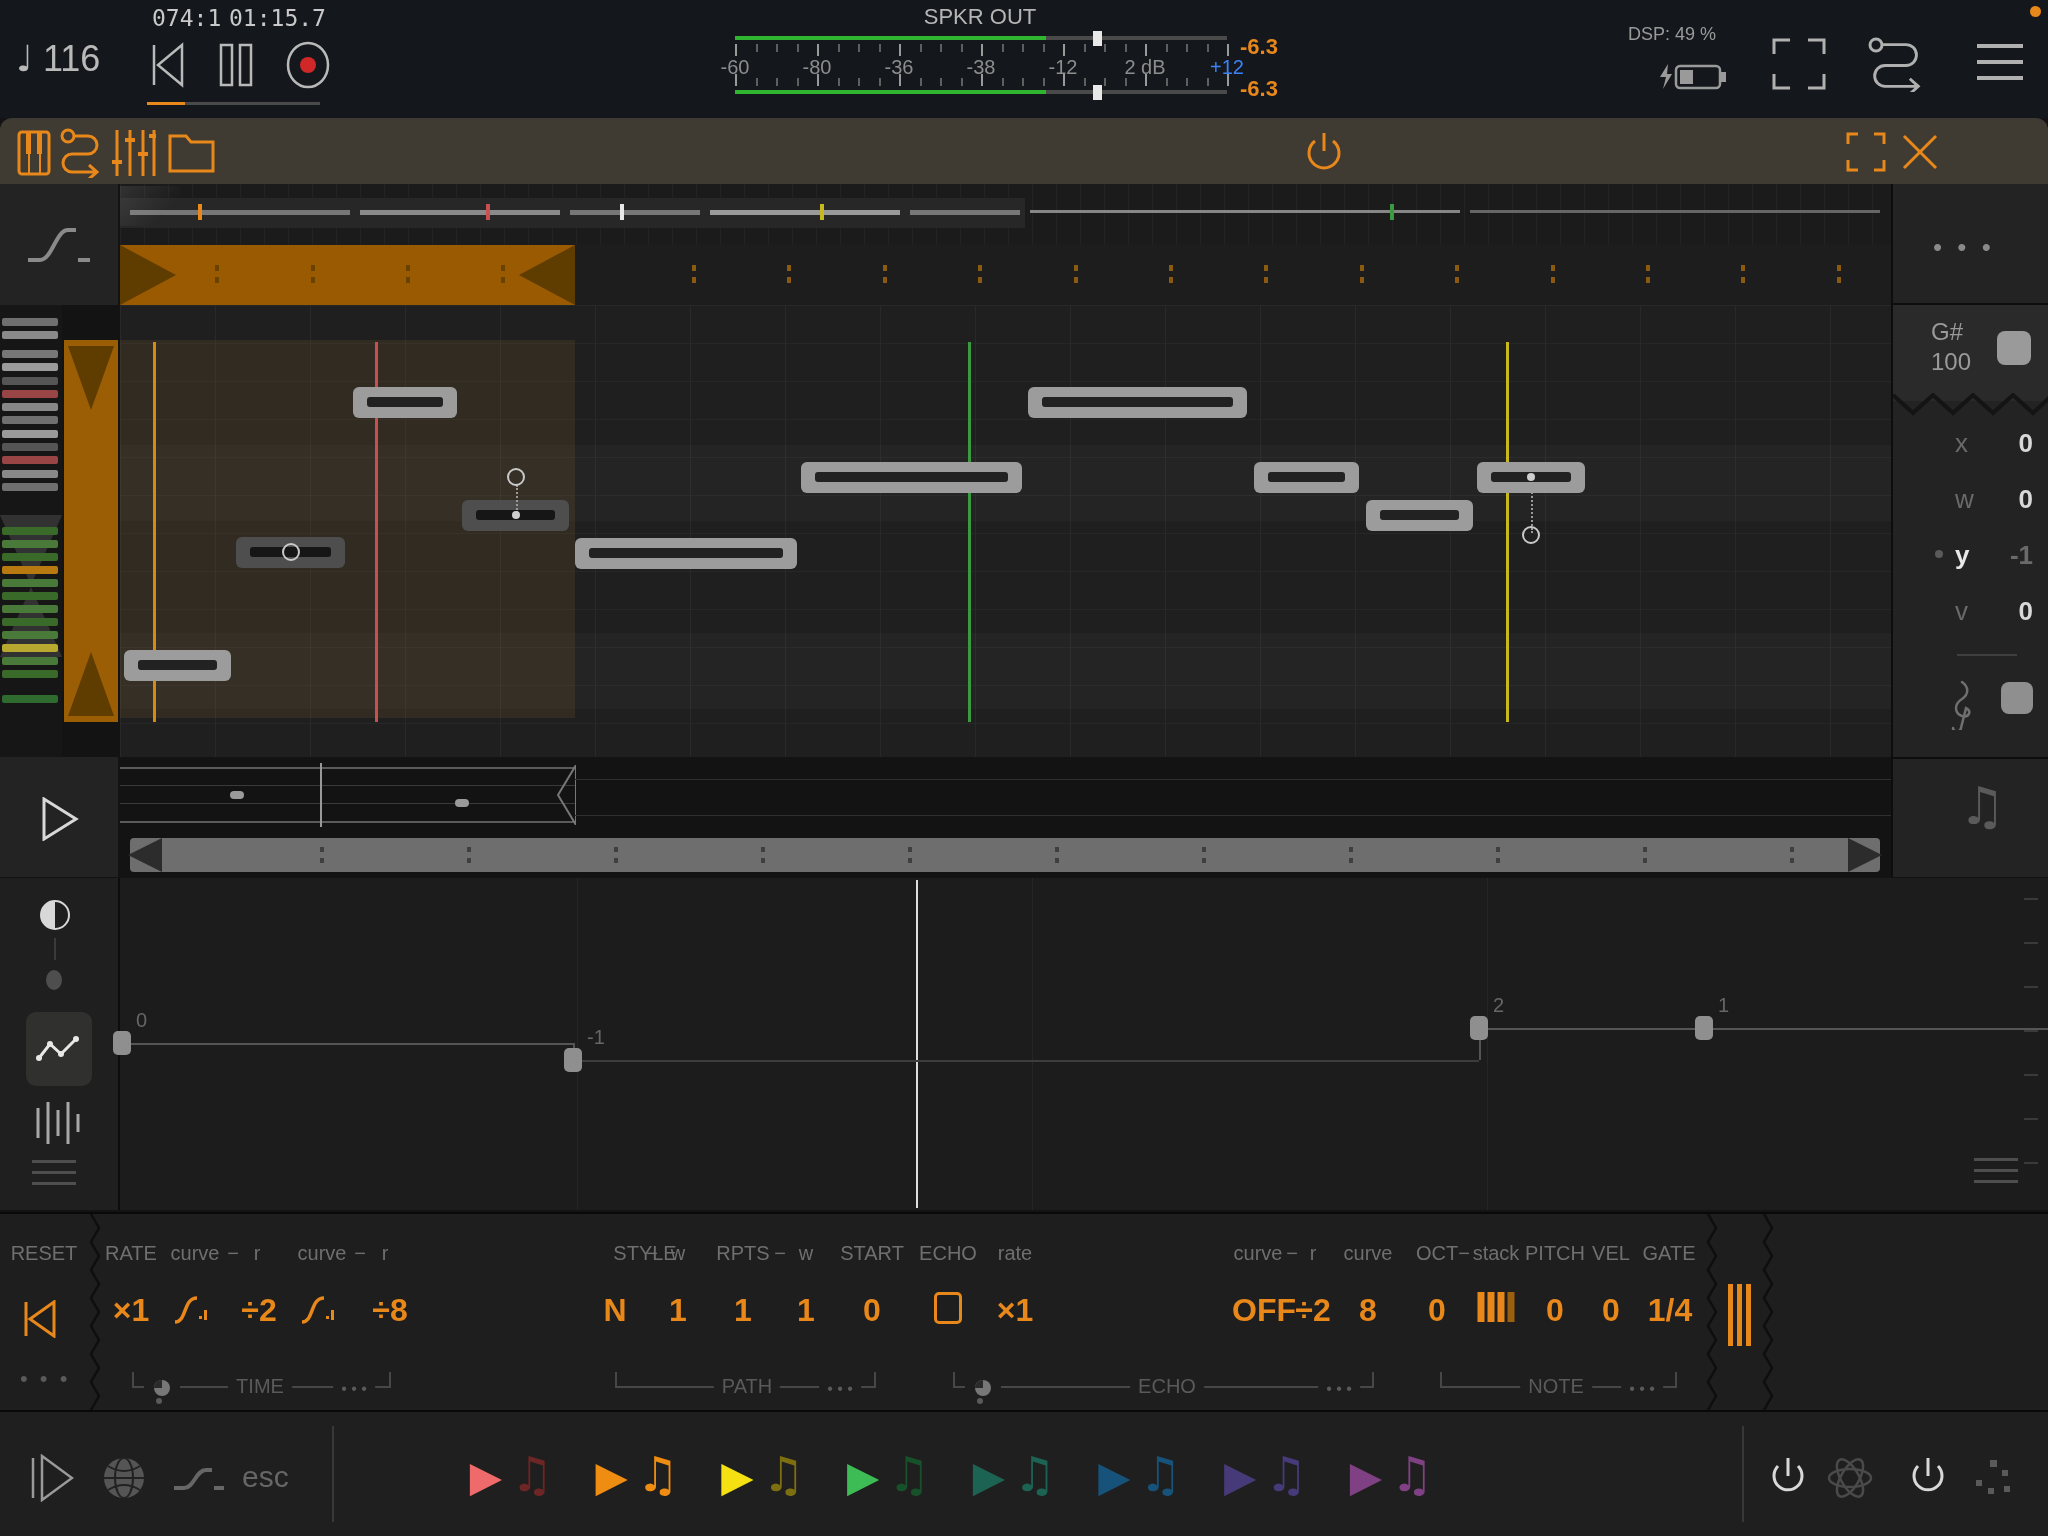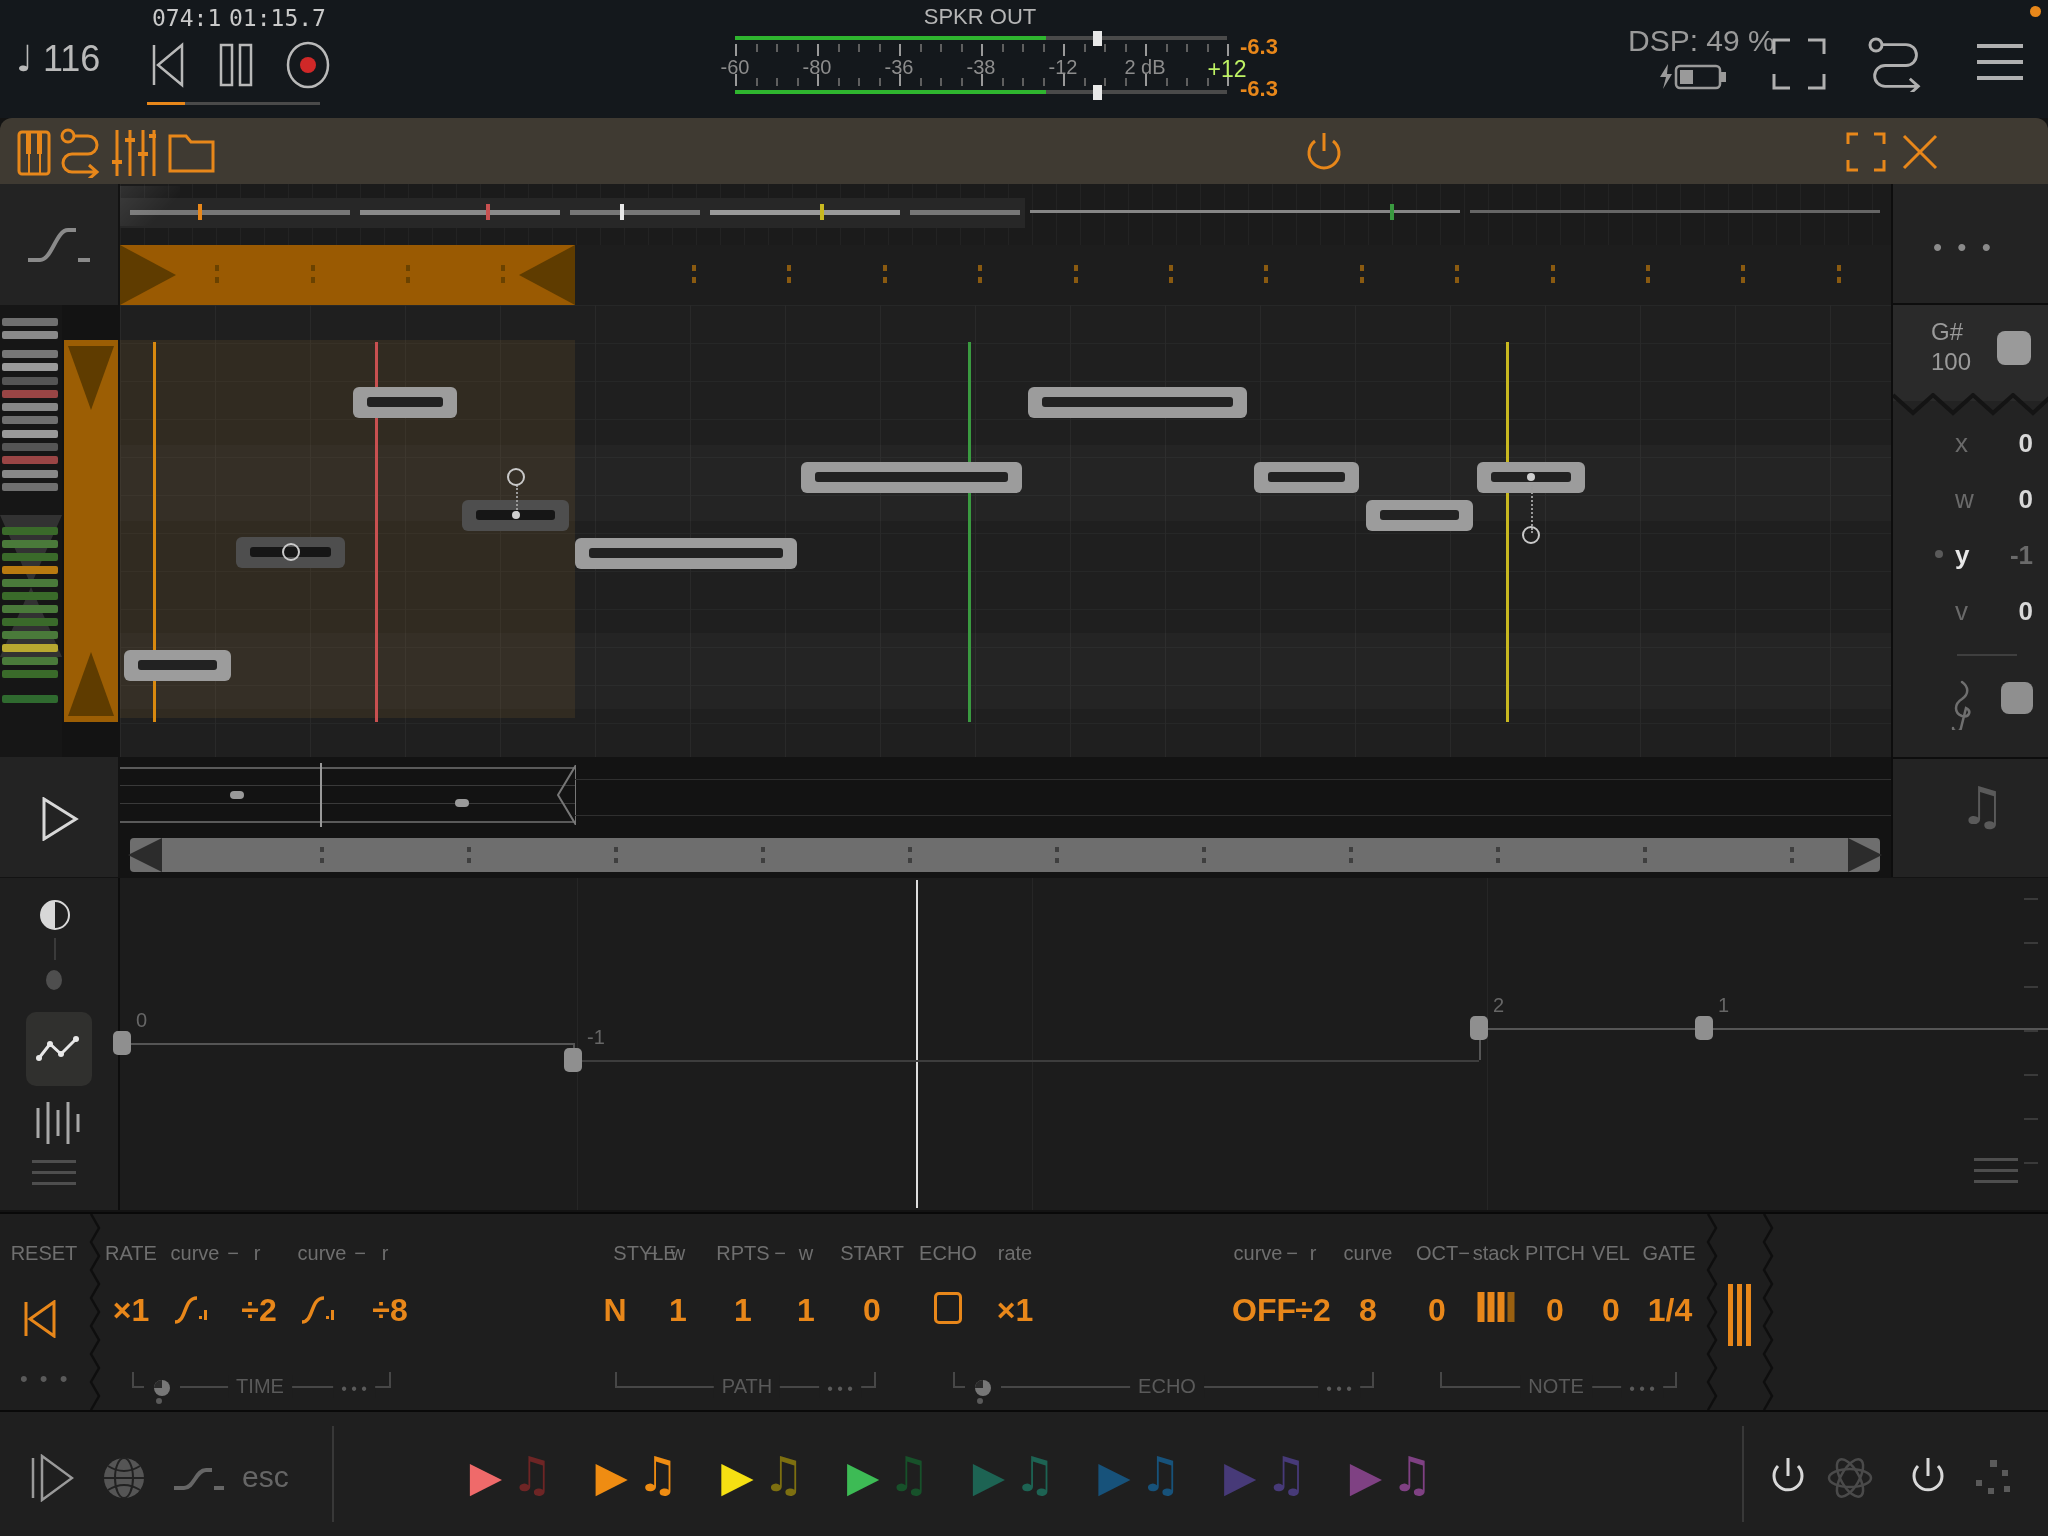--- a/index.html
+++ b/index.html
@@ -7,21 +7,21 @@
        font-family:"Liberation Sans",sans-serif;color:#c8c8c8;}
   .abs{position:absolute;}
   svg{display:block;}
   
   #topbar{left:0;top:0;width:2048px;height:118px;background:#14181c;}
   .mono{font-family:"DejaVu Sans Mono",monospace;}
   #tempo{left:16px;top:38px;font-size:36px;color:#b9b9b9;}
   #pos{left:152px;top:5px;font-size:23px;color:#c9c9c9;}
   #time{left:229px;top:5px;font-size:23px;color:#c9c9c9;}
   .peak{position:absolute;left:1240px;font-size:22px;font-weight:bold;color:#e8871a;}
-  #dsp{left:1628px;top:24px;font-size:30px;color:#9a9a9a;}
+  #dsp{left:1628px;top:24px;font-size:18px;color:#9a9a9a;}
   .orangedot{left:2030px;top:6px;width:11px;height:11px;border-radius:50%;background:#e8871a;}
   
   #pluginbar{left:0;top:118px;width:2048px;height:66px;background:#3f3a32;border-radius:12px 12px 0 0;}
   #plugintitle{left:700px;top:130px;width:600px;text-align:center;font-size:29px;font-weight:bold;color:#ccc8c0;}
   
   .panel{background:#232323;}
   
   #prgrid{left:120px;top:305px;width:1771px;height:452px;background-color:#1f1f1f;
     background-image:repeating-linear-gradient(90deg,#292929 0 1px,transparent 1px 95px),
                      repeating-linear-gradient(180deg,#262727 0 1px,transparent 1px 38px);}
@@ -126,21 +126,21 @@
         <div class="abs" style="left: 471.5px; top: 16px; width: 2px; height: 8px; background: rgb(95, 95, 95);"></div>
         <div class="abs" style="left: 471.5px; top: 50px; width: 2px; height: 8px; background: rgb(95, 95, 95);"></div>
         <div class="abs" style="left: 492px; top: 16px; width: 2px; height: 12px; background: rgb(154, 154, 154);"></div>
         <div class="abs" style="left: 492px; top: 46px; width: 2px; height: 12px; background: rgb(154, 154, 154);"></div>
         <div class="abs" style="left: 0px; top: 28px; font-size: 20px; color: rgb(141, 141, 141); transform: translateX(-50%);">-60</div>
         <div class="abs" style="left: 82px; top: 28px; font-size: 20px; color: rgb(141, 141, 141); transform: translateX(-50%);">-80</div>
         <div class="abs" style="left: 164px; top: 28px; font-size: 20px; color: rgb(141, 141, 141); transform: translateX(-50%);">-36</div>
         <div class="abs" style="left: 246px; top: 28px; font-size: 20px; color: rgb(141, 141, 141); transform: translateX(-50%);">-38</div>
         <div class="abs" style="left: 328px; top: 28px; font-size: 20px; color: rgb(141, 141, 141); transform: translateX(-50%);">-12</div>
         <div class="abs" style="left: 410px; top: 28px; font-size: 20px; color: rgb(141, 141, 141); transform: translateX(-50%);">2 dB</div>
-        <div class="abs" style="left: 492px; top: 28px; font-size: 23px; color: #bef264; transform: translateX(-50%);">+12</div>
+        <div class="abs" style="left: 492px; top: 28px; font-size: 20px; color: #3b82f6; transform: translateX(-50%);">+12</div>
         <div class="abs" style="left: 358px; top: 3px; width: 9px; height: 15px; background: rgb(232, 232, 232);"></div>
         <div class="abs" style="left: 358px; top: 57px; width: 9px; height: 15px; background: rgb(232, 232, 232);"></div>
       </div>
     <div class="peak" style="top:34px;">-6.3</div>
     <div class="peak" style="top:76px;">-6.3</div>
 
     <div id="dsp" class="abs">DSP: 49 %</div>
     <svg class="abs" style="left:1658px;top:62px;" width="76" height="30">
       <polygon points="10,2 2,15 8,15 5,27 14,12 9,12" fill="#9a9a9a"></polygon>
       <rect x="18" y="4" width="44" height="22" rx="4" fill="none" stroke="#9a9a9a" stroke-width="2.5"></rect>

